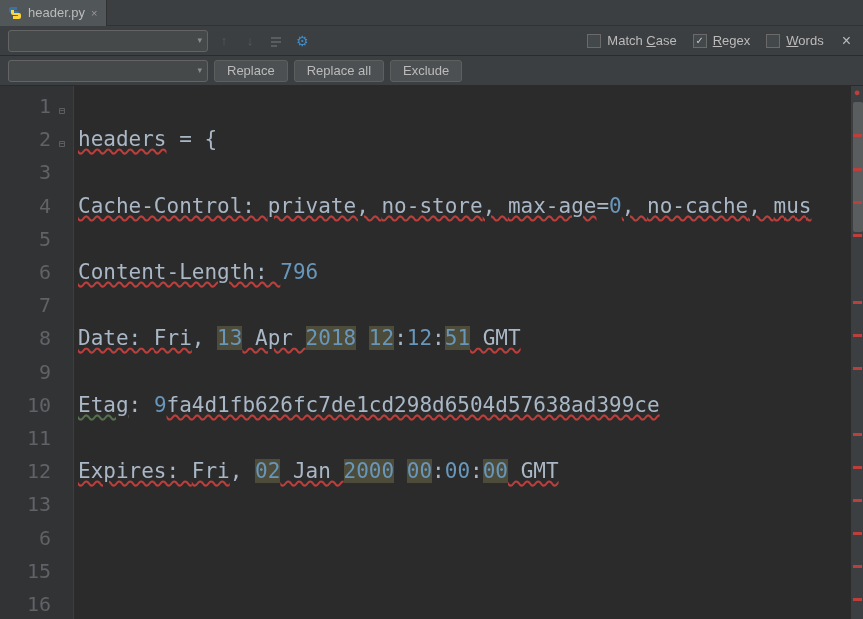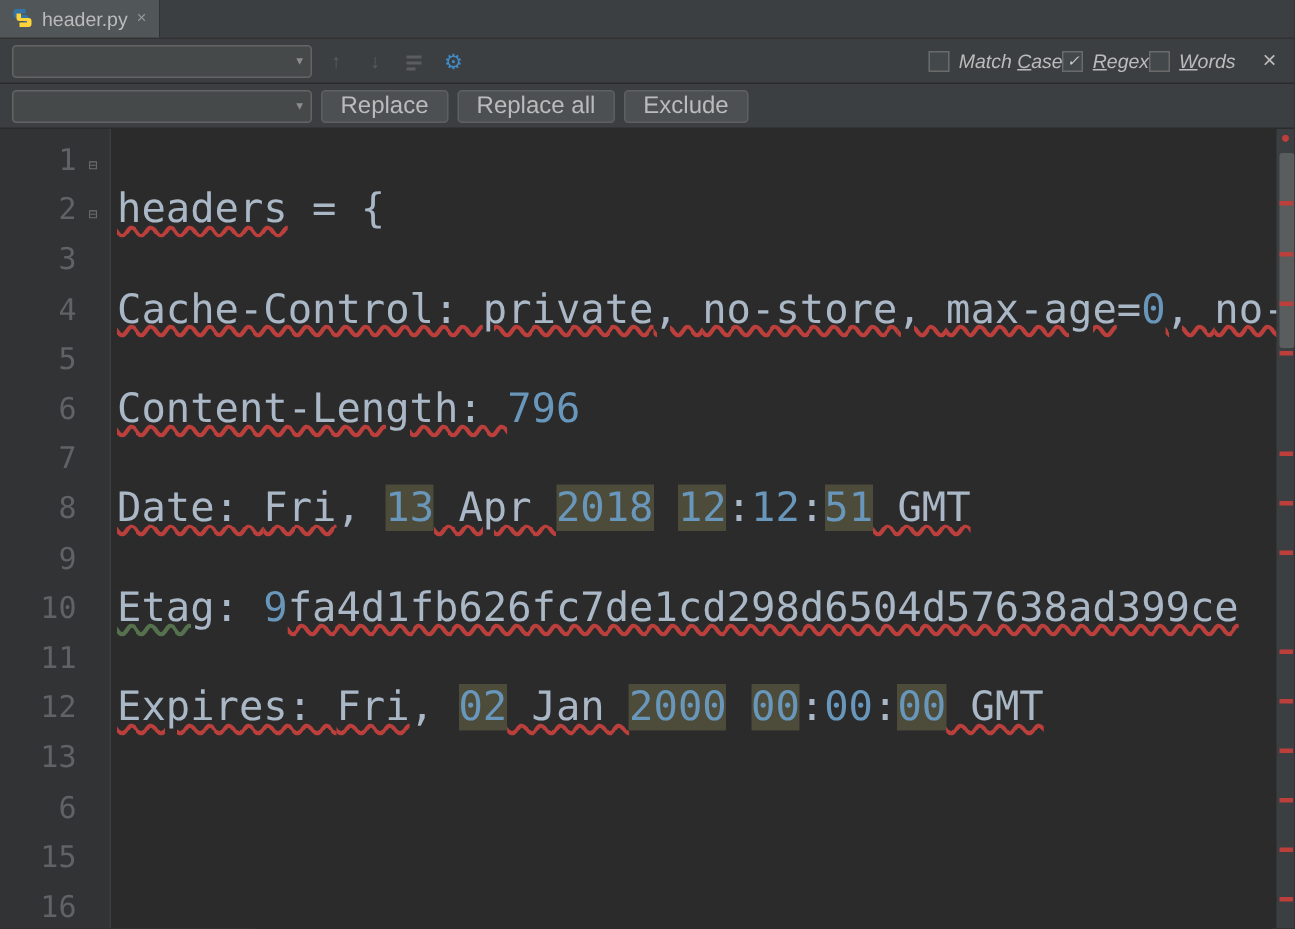--- a/index.html
+++ b/index.html
@@ -10,21 +10,21 @@
   width: 863px;
   height: 619px;
   overflow: hidden;
   font-size: 13px;
 }
 .tab-bar {
   height: 26px;
   background: #3c3f41;
   border-bottom: 1px solid #323232;
   display: flex;
-  align-items: flex-end;
+  align-items: center;
 }
 .tab {
   display: flex;
   align-items: center;
   padding: 0 8px;
   height: 26px;
   background: #515658;
   border-right: 1px solid #323232;
   gap: 6px;
 }
@@ -88,22 +88,22 @@
 }
 .gear {
   color: #3f8cc9;
   font-size: 14px;
   cursor: pointer;
   margin-left: 4px;
 }
 .checks {
   display: flex;
   align-items: flex-end;
+  gap: 16px;
   margin-left: auto;
-  font-style: italic;
 }
 .check {
   display: flex;
   align-items: center;
   gap: 6px;
   color: #bbb;
   cursor: pointer;
 }
 .cbox {
   width: 14px; height: 14px;
@@ -124,21 +124,21 @@
   margin-right: 4px;
   cursor: pointer;
 }
 .btn {
   height: 22px;
   padding: 0 12px;
   background: #4c5052;
   border: 1px solid #5e6060;
   border-radius: 3px;
   color: #bbb;
-  font-size: 16px;
+  font-size: 13px;
   display: flex;
   align-items: center;
   cursor: pointer;
 }
 .editor-area {
   display: flex;
   height: calc(619px - 26px - 30px - 30px);
   background: #2b2b2b;
   position: relative;
 }
@@ -165,21 +165,21 @@
   position: absolute;
   left: 0;
   width: 10px;
   height: 10px;
   color: #6e6e6e;
   font-size: 10px;
 }
 .code {
   flex: 1;
   font-family: "Consolas", "Menlo", monospace;
-  font-size: 27px;
+  font-size: 21px;
   line-height: 33.2px;
   white-space: pre;
   color: #a9b7c6;
   padding-top: 4px;
   padding-left: 4px;
   overflow: hidden;
   position: relative;
 }
 .code .line {
   height: 33.2px;

